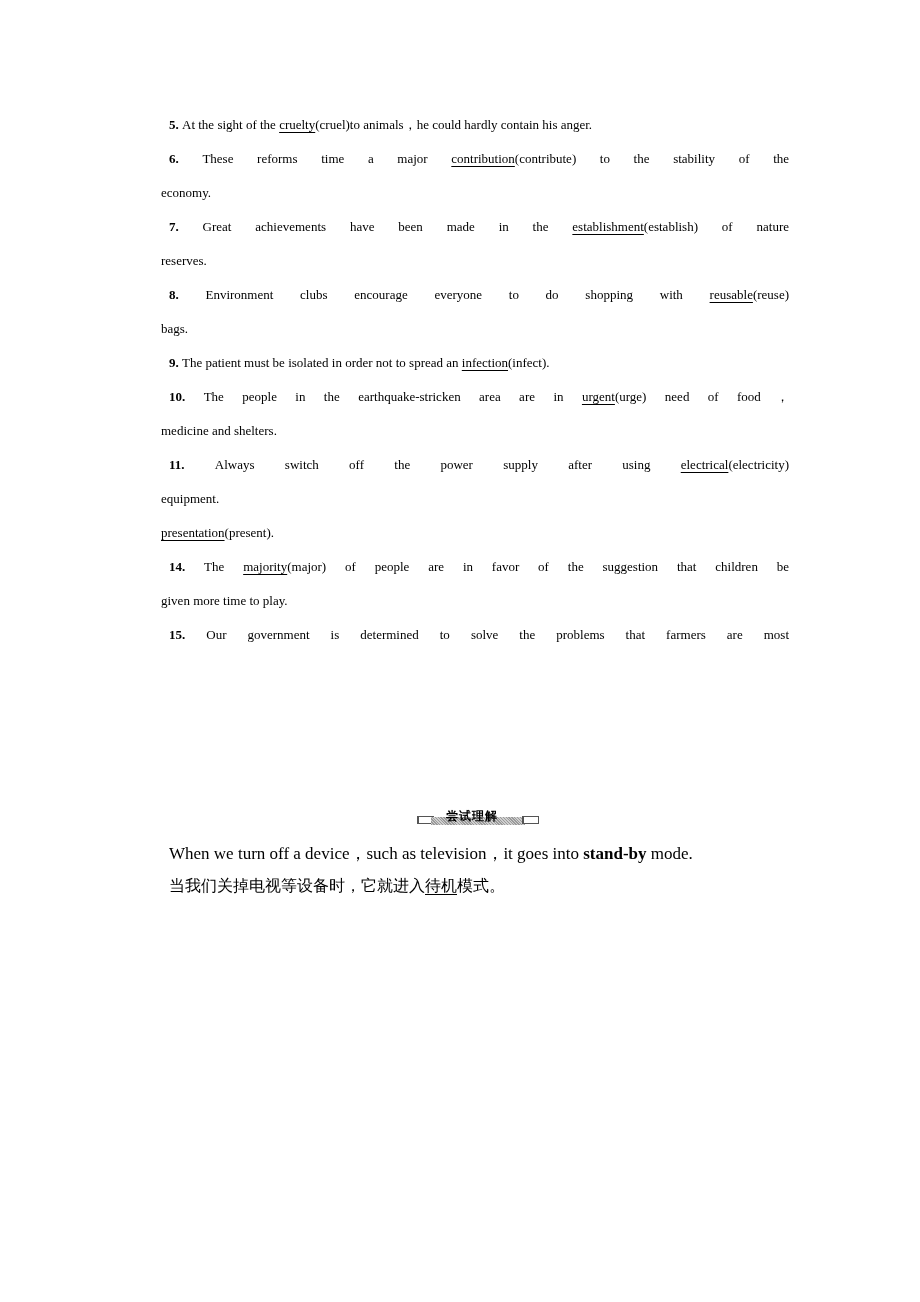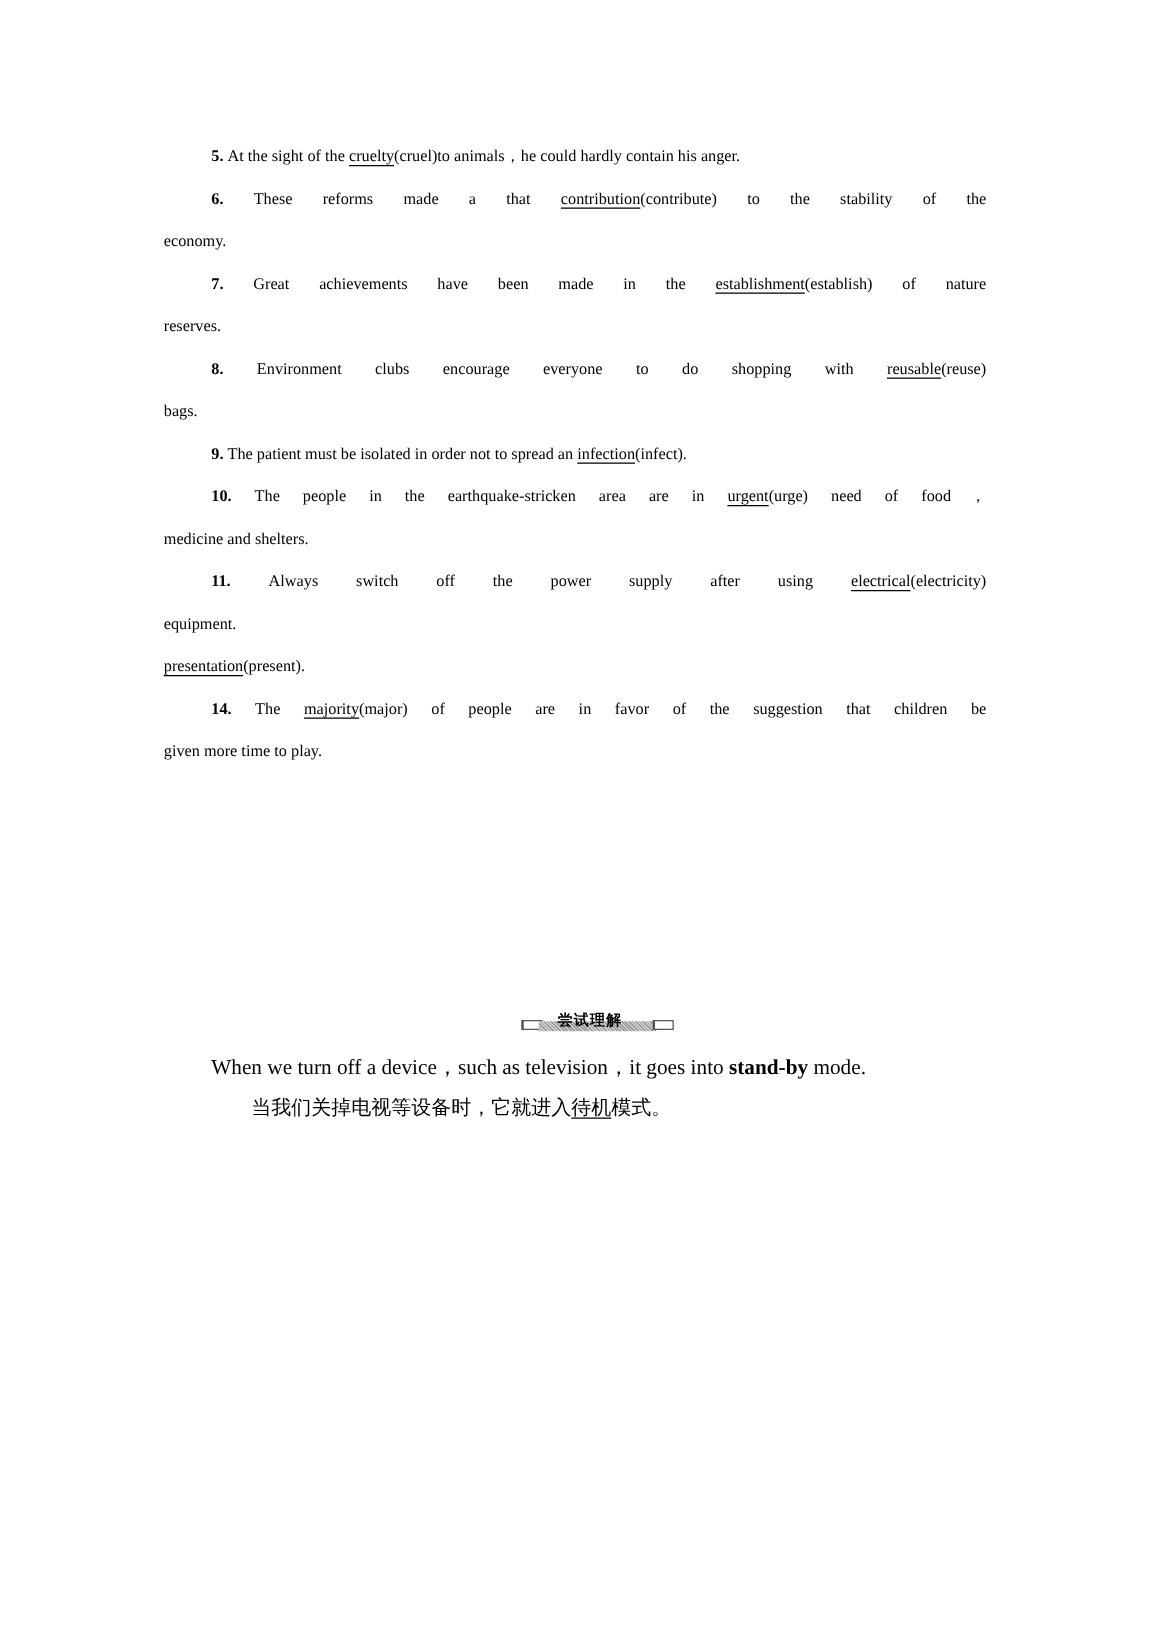--- a/index.html
+++ b/index.html
@@ -2,46 +2,46 @@
 <html><head>
 <meta charset="utf-8">
 <style>
   html, body { margin: 0; padding: 0; background: #ffffff; }
   body { width: 920px; height: 1302px; position: relative; overflow: hidden;
          font-family: "Liberation Serif", "DejaVu Serif", serif; color: #000; }
   .page { position: absolute; left: 131px; top: 108px; width: 658px; }
   .item { font-size: 13px; line-height: 34px; text-align: justify; text-align-last: left; margin: 0; }
   .item .first { display: block; text-indent: 38px; text-align: justify; text-align-last: justify; }
   .item .single { display: block; text-indent: 38px; text-align: left; }
-  .item .cont { display: block; text-align: left; }
+  .item .cont { display: block; text-align: left; margin-left: 30px; }
   .num { font-weight: bold; }
   .ans { text-decoration: underline; text-underline-offset: 3px; }
   .section-title { position: absolute; left: 417px; top: 806px; width: 122px; height: 22px; }
   .section-title .line { position: absolute; top: 10px; height: 6px; border: 1px solid #555; border-left-width: 2px; background: #fff; }
   .section-title .line.l { left: 0; width: 14px; }
   .section-title .line.r { right: 0; width: 14px; }
   .section-title .band { position: absolute; left: 14px; right: 14px; top: 11px; height: 8px;
       background: repeating-linear-gradient(45deg, #9a9a9a 0 1px, #cfcfcf 1px 2px); }
   .section-title .txt { position: absolute; left: 0; right: 12px; top: 0; text-align: center;
       font-family: "DejaVu Sans", sans-serif; font-weight: bold; font-size: 12px; line-height: 20px; letter-spacing: 1px; }
   .section-title .txt span { background: transparent; }
   .example { position: absolute; left: 169px; top: 838px; font-size: 17px; line-height: 32px; }
-  .example .zh { font-family: "DejaVu Sans", sans-serif; font-size: 16px; margin-left: 32px; }
+  .example .zh { font-family: "DejaVu Sans", sans-serif; font-size: 16px; }
 </style>
 </head>
 <body>
 
 <div class="page">
 
   <p class="item">
     <span class="single"><span class="num">5</span><b>.</b>&nbsp;<span>At the sight of the </span><span class="ans">cruelty</span><span>(cruel)to animals，he could hardly contain his anger.</span></span>
   </p>
 
   <p class="item">
-    <span class="first"><span class="num">6</span><b>.</b>&nbsp;<span>These reforms made a that </span><span class="ans">contribution</span><span>(contribute) to the stability of the</span></span>
+    <span class="first"><span class="num">6</span><b>.</b>&nbsp;<span>These reforms time a major </span><span class="ans">contribution</span><span>(contribute) to the stability of the</span></span>
     <span class="cont">economy.</span>
   </p>
 
   <p class="item">
     <span class="first"><span class="num">7</span><b>.</b>&nbsp;<span>Great achievements have been made in the </span><span class="ans">establishment</span><span>(establish) of nature</span></span>
     <span class="cont">reserves.</span>
   </p>
 
   <p class="item">
     <span class="first"><span class="num">8</span><b>.</b>&nbsp;<span>Environment clubs encourage everyone to do shopping with </span><span class="ans">reusable</span><span>(reuse)</span></span>
@@ -66,20 +66,21 @@
   <p class="item">
     <span class="cont"><span class="ans">presentation</span><span>(present).</span></span>
   </p>
 
   <p class="item">
     <span class="first"><span class="num">14</span><b>.</b>&nbsp;<span>The </span><span class="ans">majority</span><span>(major) of people are in favor of the suggestion that children be</span></span>
     <span class="cont">given more time to play.</span>
   </p>
 
   <p class="item">
+    <span class="first"><span class="num">15</span><b>.</b>&nbsp;<span>Our government is determined to solve the problems that farmers are most</span></span>
   </p>
 </div>
 
 <div class="section-title">
   <div class="line l"></div>
   <div class="band"></div>
   <div class="line r"></div>
   <div class="txt"><span>尝试理解</span></div>
 </div>
 

